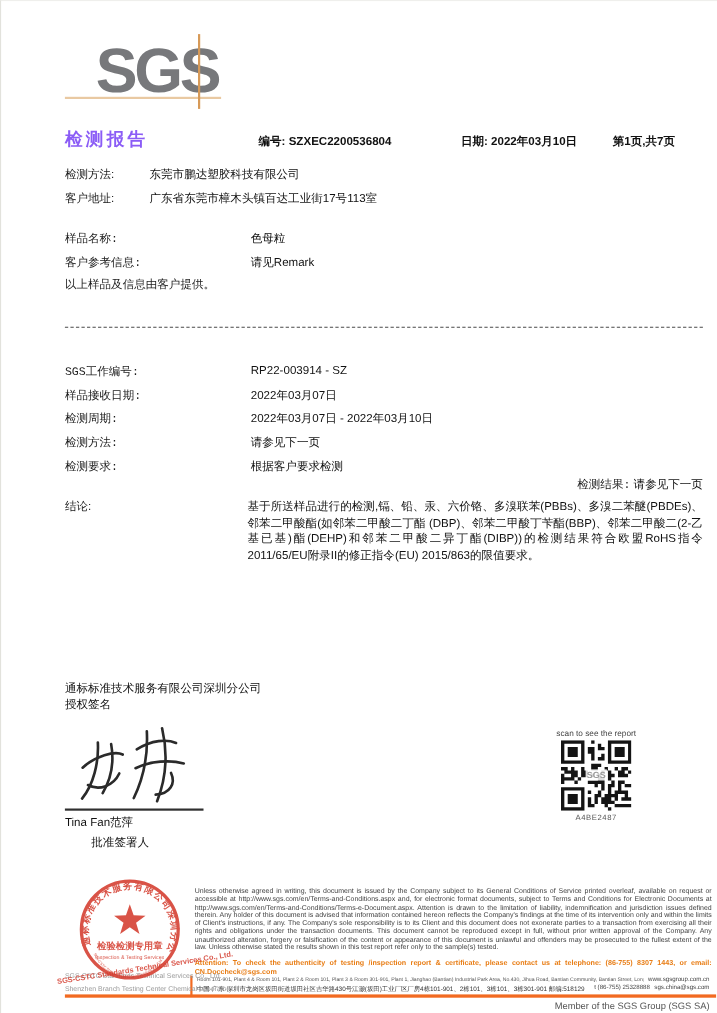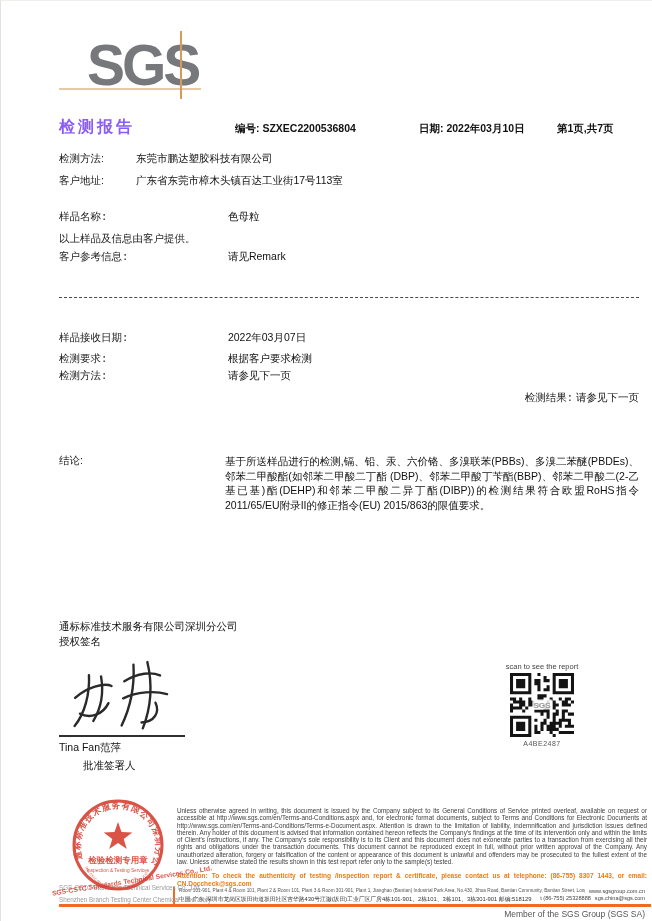--- a/index.html
+++ b/index.html
@@ -75,43 +75,51 @@
       <span class="lbl w74">客户地址:</span>
       <span class="val">广东省东莞市樟木头镇百达工业街17号113室</span>
     </div>
   </div>
 
   <div class="abs" style="left:58px;top:209px;width:560px;">
     <div class="row" style="height:22px;">
       <span class="lbl w166">样品名称:</span>
       <span class="val">色母粒</span>
     </div>
-    <div class="row" style="height:18px;">
-      <span>以上样品及信息由客户提供。</span>
-    </div>
     <div class="row" style="height:20px;">
       <span class="lbl w166">客户参考信息:</span>
       <span class="val">请见Remark</span>
     </div>
+    <div class="row" style="height:18px;">
+      <span>以上样品及信息由客户提供。</span>
+    </div>
   </div>
 
   <div class="dashline abs" style="left:58px;right:14px;top:296px;"></div>
 
   <div class="abs" style="left:58px;top:330px;width:580px;">
+    <div class="row" style="height:22px;">
+      <span class="lbl w166">SGS工作编号:</span>
+      <span class="val">RP22-003914 - SZ</span>
+    </div>
     <div class="row" style="height:21px;">
       <span class="lbl w166">样品接收日期:</span>
       <span class="val">2022年03月07日</span>
     </div>
+    <div class="row" style="height:21px;">
+      <span class="lbl w166">检测周期:</span>
+      <span class="val">2022年03月07日 - 2022年03月10日</span>
+    </div>
+    <div class="row" style="height:22px;">
+      <span class="lbl w166">检测方法:</span>
+      <span class="val">请参见下一页</span>
+    </div>
     <div class="row" style="height:17px;">
       <span class="lbl w166">检测要求:</span>
       <span class="val">根据客户要求检测</span>
-    </div>
-    <div class="row" style="height:22px;">
-      <span class="lbl w166">检测方法:</span>
-      <span class="val">请参见下一页</span>
     </div>
     <div class="row" style="height:20px;text-align:right;">
       <span class="lbl w166">检测结果:</span>
       <span class="val">请参见下一页</span>
     </div>
   </div>
 
   <div class="row abs" style="left:58px;top:453px;">结论:</div>
   <div class="concl abs" style="left:224px;top:453px;width:414px;">基于所送样品进行的检测,镉、铅、汞、六价铬、多溴联苯(PBBs)、多溴二苯醚(PBDEs)、邻苯二甲酸酯(如邻苯二甲酸二丁酯 (DBP)、邻苯二甲酸丁苄酯(BBP)、邻苯二甲酸二(2-乙基已基)酯(DEHP)和邻苯二甲酸二异丁酯(DIBP))的检测结果符合欧盟RoHS指令2011/65/EU附录II的修正指令(EU) 2015/863的限值要求。</div>
 

